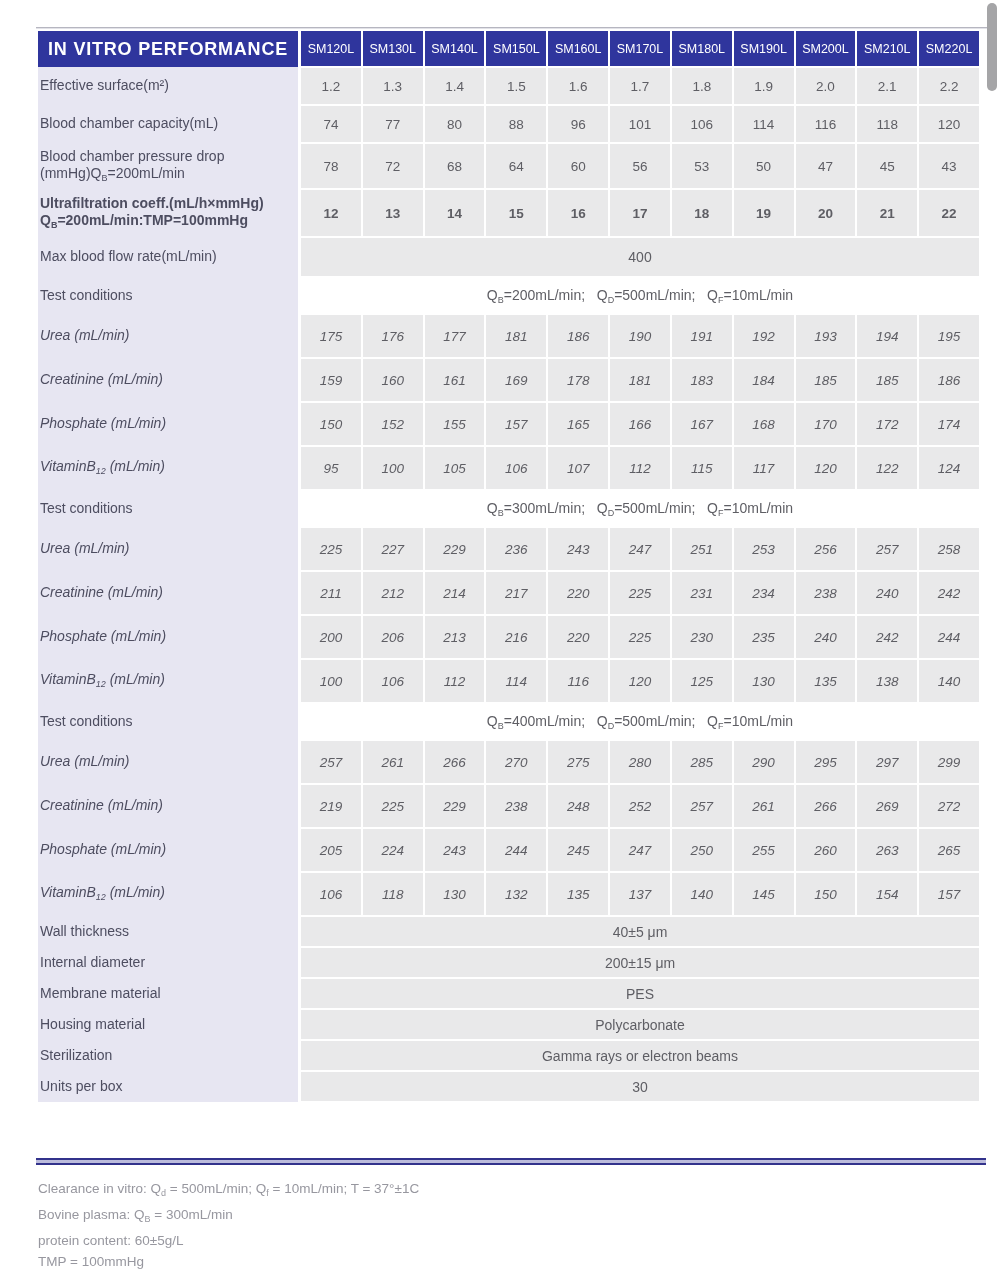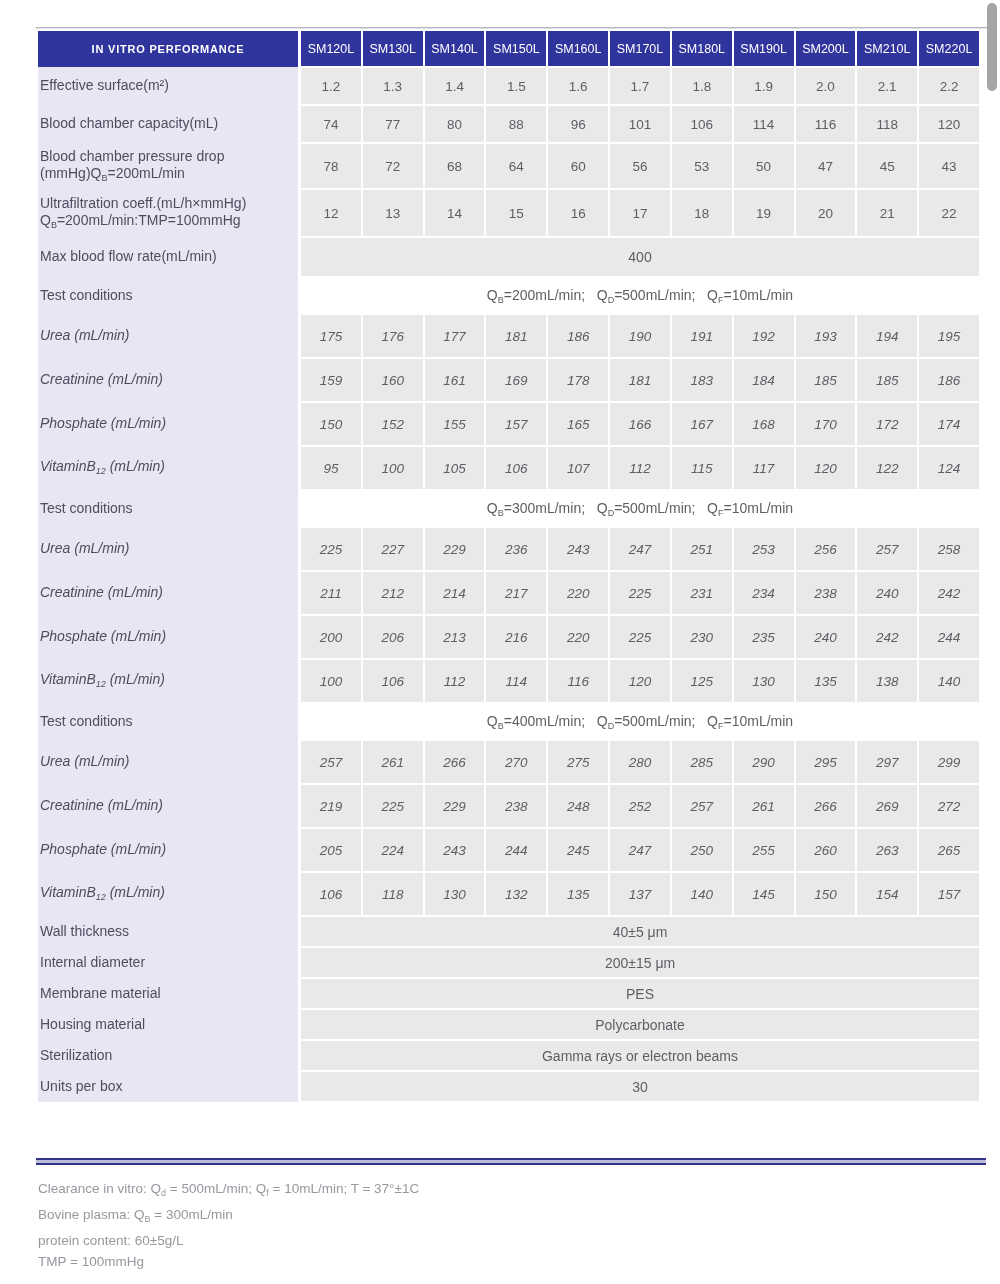--- a/index.html
+++ b/index.html
@@ -25,21 +25,21 @@
     position: absolute; left: 38px; top: 31px;
     width: 942px;
     border-collapse: separate; border-spacing: 0;
     table-layout: fixed;
     background: transparent;
   }
   col.lbl { width: 262px; }
   
   th.title-cell {
     background: #2f359d; color: #ffffff;
-    font-size: 11px; font-weight: bold; letter-spacing: 0.8px;
+    font-size: 18px; font-weight: bold; letter-spacing: 0.8px;
     text-align: center; vertical-align: middle;
     border: 0; border-right: 2px solid #ffffff;
   }
   th.model-cell {
     background: #2f359d; color: #ffffff;
     font-size: 12.5px; font-weight: normal;
     text-align: center; vertical-align: middle;
     border: 1px solid #ffffff; border-top: 0;
   }
   
@@ -57,21 +57,21 @@
   td.span-cell {
     color: #5e5e64; font-size: 14px;
     text-align: center; vertical-align: middle;
     border: 1.5px solid #ffffff;
   }
   td.span-cell.gray  { background: #e9e9ea; }
   td.span-cell.white { background: #ffffff; }
   tr.h-std  { height: 38px; }
   tr.h-head { height: 36px; }
   tr.h-t46  { height: 46px; }
-  tr.h-t48  { height: 48px; }
+  tr.h-t48  { height: 48px; font-weight: bold; }
   tr.h-flow { height: 40px; }
   tr.h-test { height: 37px; }
   tr.h-clr  { height: 44px; font-style: italic; }
   tr.h-prop { height: 31px; }
   sub { font-size: 9px; vertical-align: -3px; }
   .bottom-rule {
     position: absolute; left: 36px; top: 1158px;
     width: 950px; height: 7px;
     background: #bcbcdc;
     border-top: 2px solid #33338c;

